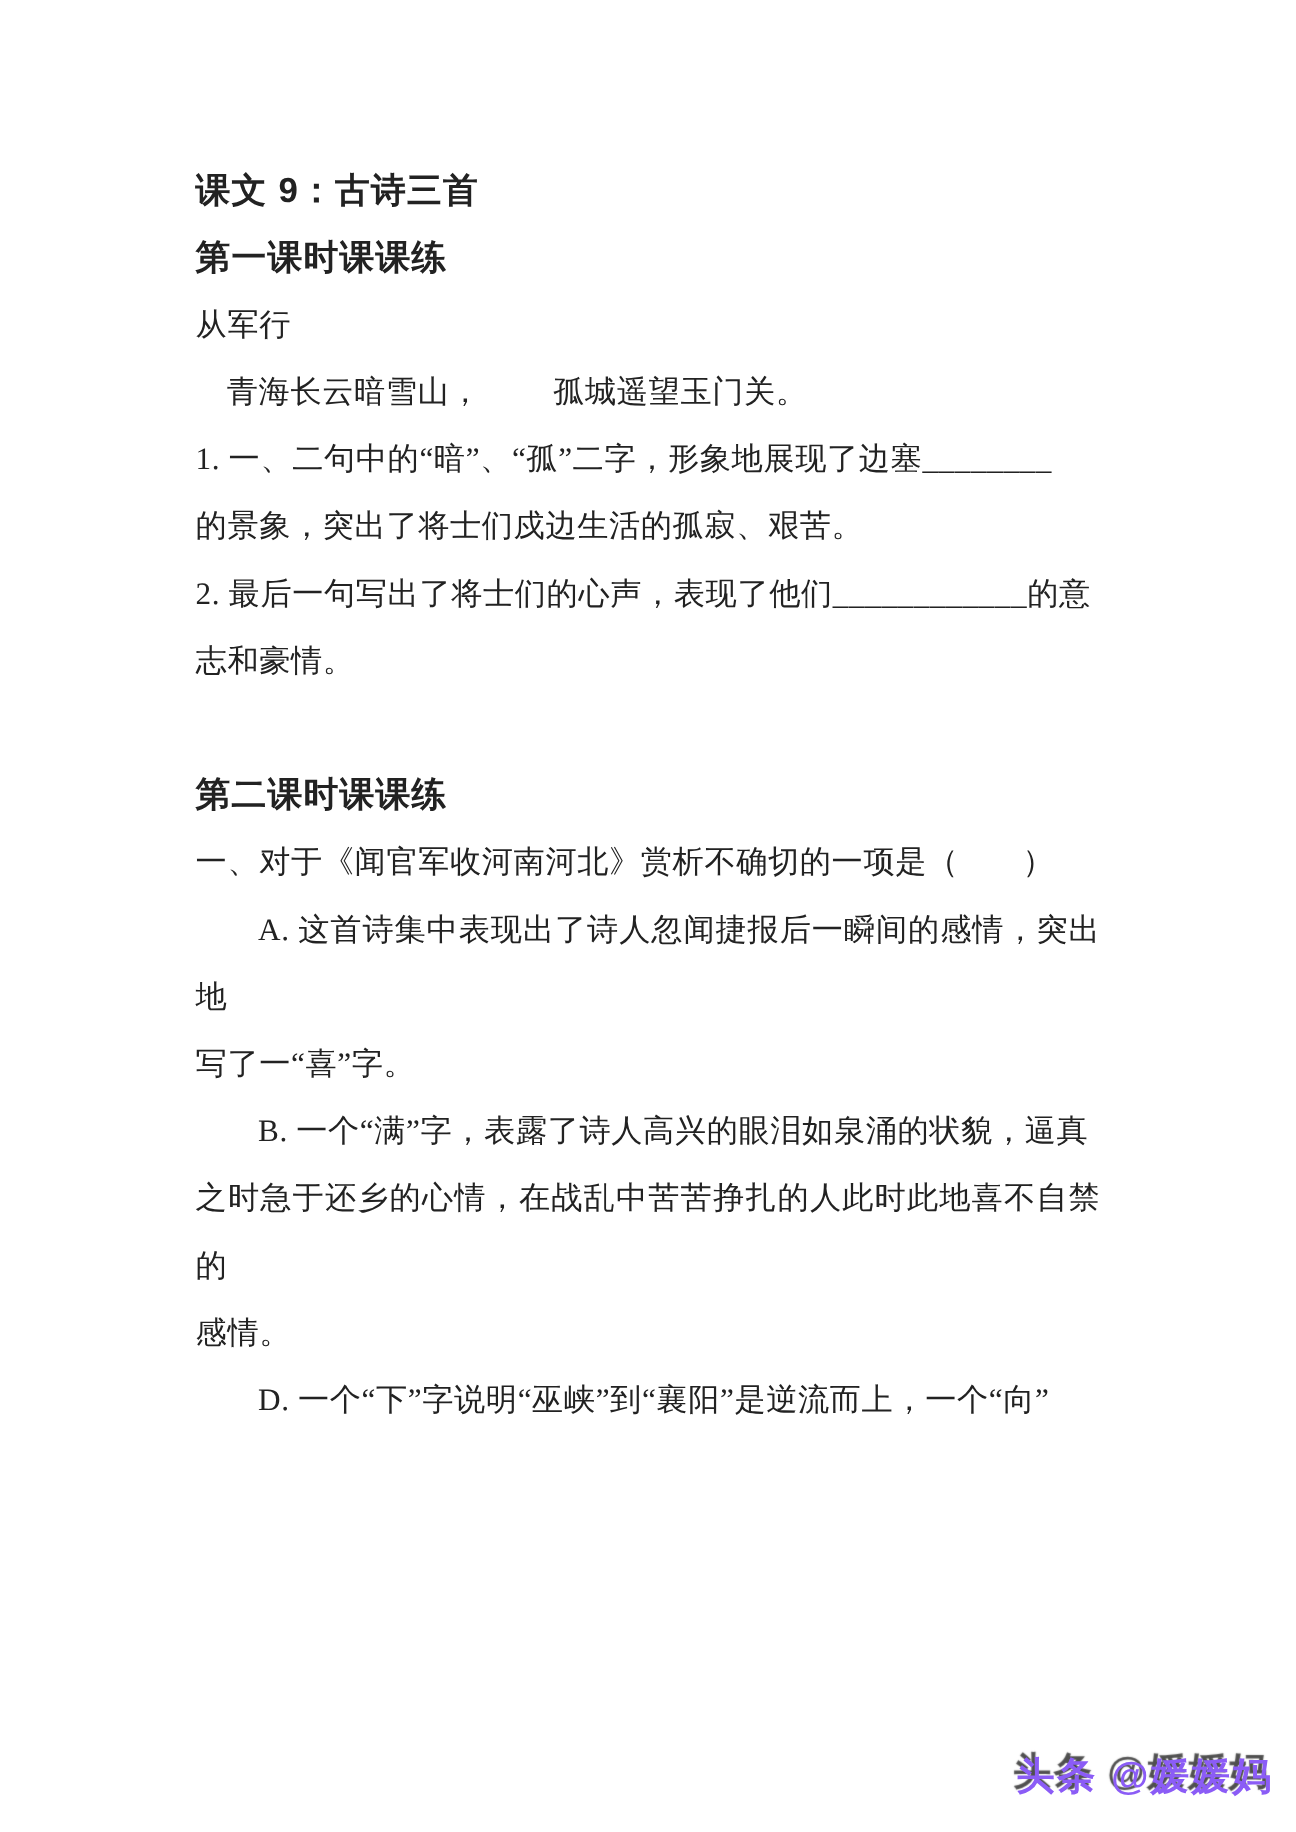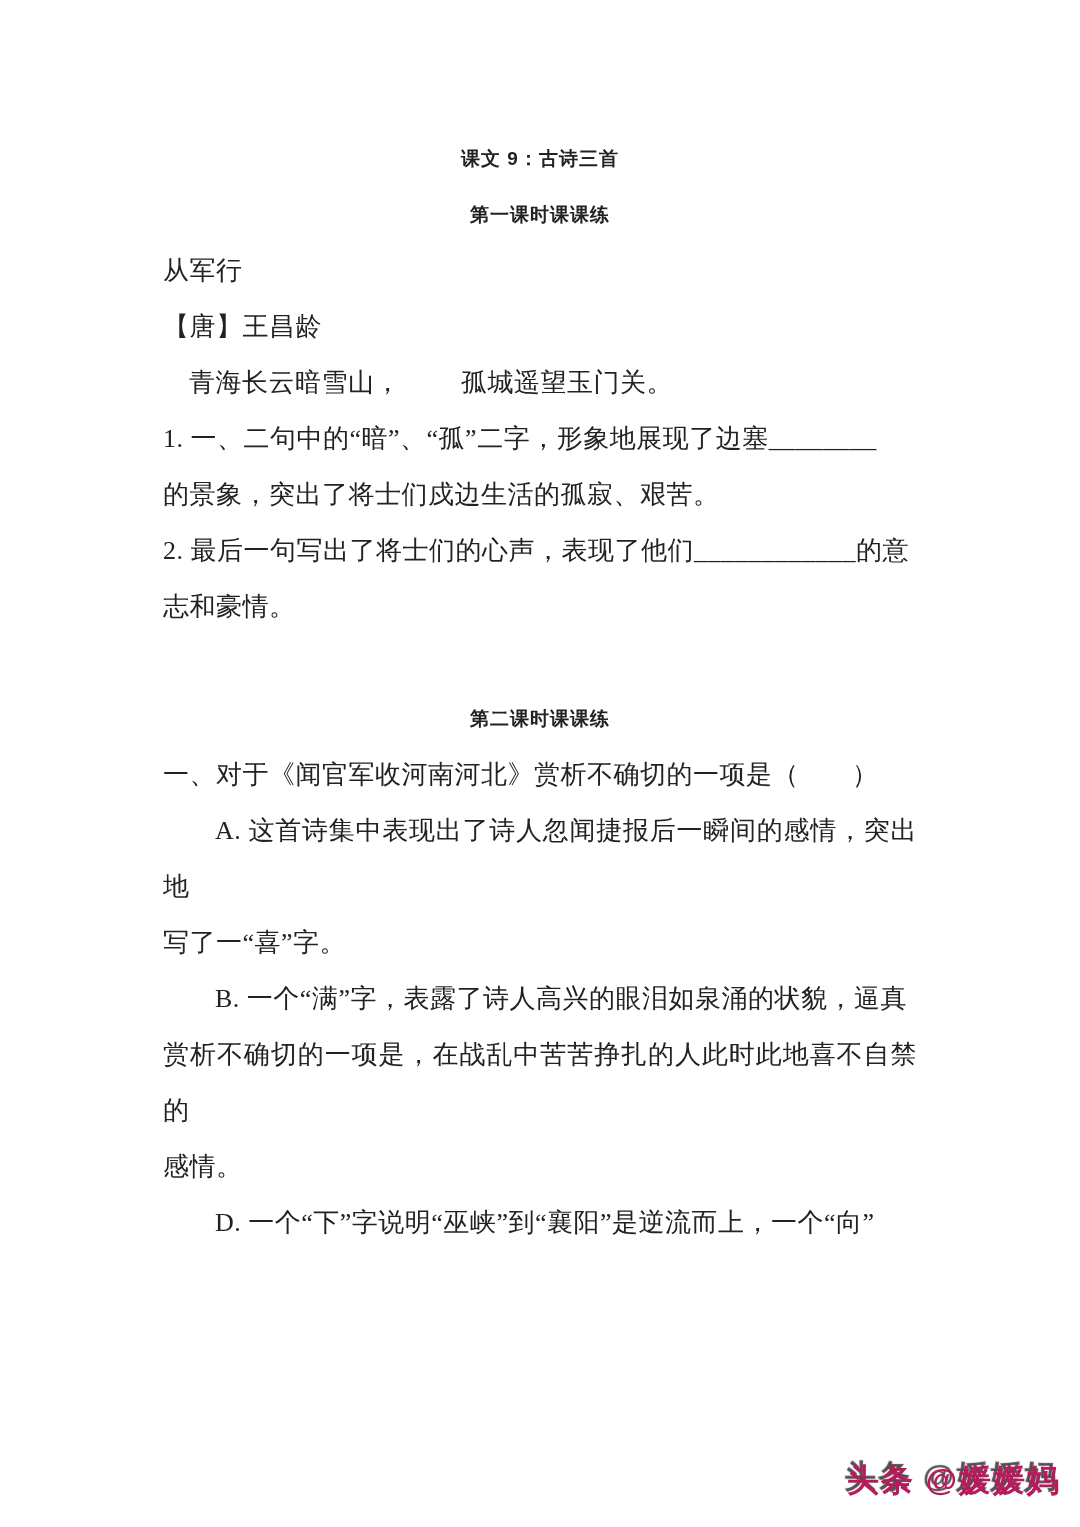--- a/index.html
+++ b/index.html
@@ -19,22 +19,21 @@
   .content {
     width: 754px;
     margin: 0 auto;
     padding-top: 131px;
     font-size: 26px;
     line-height: 56px;
   }
   .heading {
     font-family: "Liberation Sans", "DejaVu Sans", sans-serif;
     font-weight: bold;
-    font-size: 19px;
-    text-align: center;
+    font-size: 29px;
     margin: 0;
     line-height: 56px;
     letter-spacing: 1px;
   }
   .part2-heading {
     margin-top: 56px;
     font-family: Liberation Serif, serif;
   }
   .line {
     margin: 0;
@@ -52,58 +51,57 @@
     text-indent: 2em;
   }
   .watermark {
     position: absolute;
     right: 19px;
     bottom: 24px;
     font-family: "Liberation Sans", "DejaVu Sans", sans-serif;
     font-weight: bold;
     font-size: 32px;
     letter-spacing: 2px;
-    color: #be185d;
+    color: #8b5cf6;
     text-shadow: -3px -4px 1px #4f4f4f;
     white-space: nowrap;
   }
 </style>
 </head>
 <body>
 
 <div class="page">
   <div class="content">
 
     <h1 class="heading">课文 9：古诗三首</h1>
 
     <h2 class="heading">第一课时课课练</h2>
 
 
     <p class="line">从军行</p>
 
-    <p class="line">【唐】王昌龄</p>
 
     <p class="line poem-line">青海长云暗雪山，　　 孤城遥望玉门关。</p>
 
 
     <p class="line">1. 一、二句中的“暗”、“孤”二字，形象地展现了边塞________
 的景象，突出了将士们戍边生活的孤寂、艰苦。</p>
 
     <p class="line">2. 最后一句写出了将士们的心声，表现了他们____________的意
 志和豪情。</p>
 
     <h2 class="heading part2-heading">第二课时课课练</h2>
 
     <p class="line">一、对于《闻官军收河南河北》赏析不确切的一项是（　　）</p>
 
     <p class="line option-line">A. 这首诗集中表现出了诗人忽闻捷报后一瞬间的感情，突出地
 写了一“喜”字。</p>
 
     <p class="line option-line">B. 一个“满”字，表露了诗人高兴的眼泪如泉涌的状貌，逼真
-赏析不确切的一项是，在战乱中苦苦挣扎的人此时此地喜不自禁的
+之时急于还乡的心情，在战乱中苦苦挣扎的人此时此地喜不自禁的
 感情。</p>
 
 
     <p class="line option-line">D. 一个“下”字说明“巫峡”到“襄阳”是逆流而上，一个“向”</p>
 
   </div>
 
   <div class="watermark">头条 @媛媛妈</div>
 </div>
 

